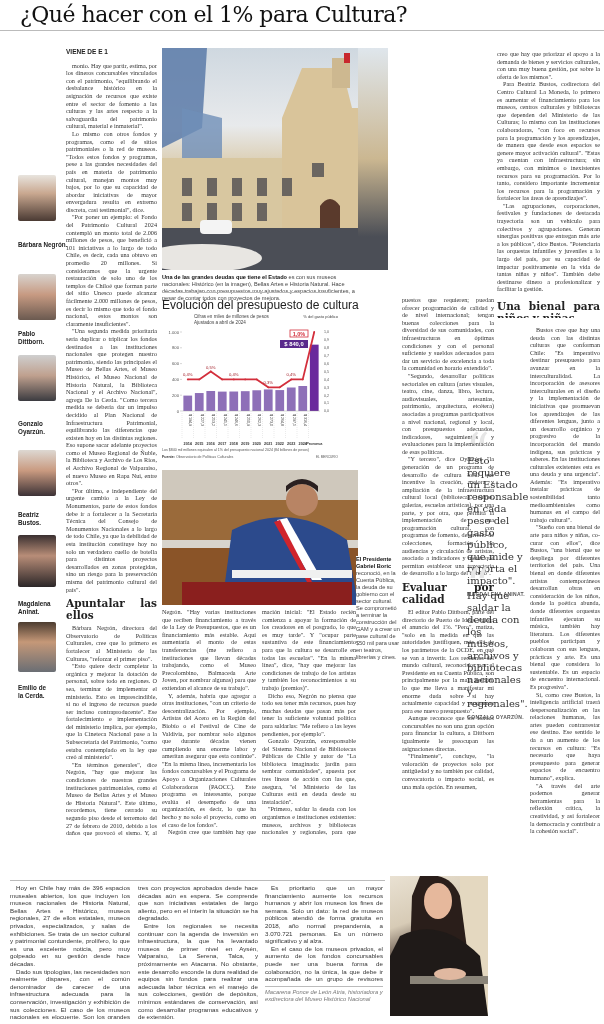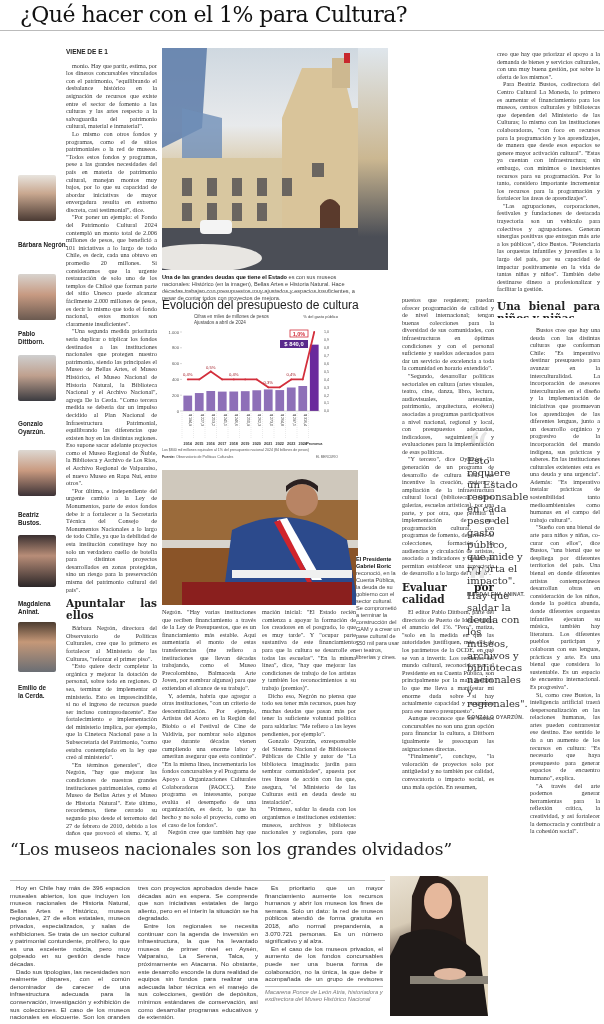--- a/index.html
+++ b/index.html
@@ -273,21 +273,20 @@
 <div class="col" style="left:530px;top:326px;width:70px;height:510px;">
   <p>Bustos cree que hay una deuda con las distintas culturas que conforman Chile: "Es imperativo destinar presupuesto para avanzar en la interculturalidad. La incorporación de asesores interculturales en el diseño y la implementación de iniciativas que promuevan los aprendizajes de las diferentes lenguas, junto a un desarrollo orgánico y progresivo de la incorporación del mundo indígena, sus prácticas y saberes. En las instituciones culturales existentes esta es una deuda y una urgencia". Además: "Es imperativo instalar prácticas de sostenibilidad tanto medioambientales como humanas en el campo del trabajo cultural".</p>
   <p>"Sueño con una bienal de arte para niños y niñas, co-curar con ellos", dice Bustos, "una bienal que se despliega por diferentes territorios del país. Una bienal en donde diferentes artistas contemporáneos desarrollan obras en consideración de los niños, donde la poética abunda, donde diferentes orquestas infantiles ejecutan su música, también hay literatura. Los diferentes pueblos participan y colaboran con sus lenguas, prácticas y arte. Es una bienal que considera lo sustentable. Es un espacio de encuentro internacional. Es progresiva".</p>
   <p>Si, como cree Bustos, la inteligencia artificial traerá despersonalización en las relaciones humanas, las artes pueden contrarrestar ese destino. Ese sentido le da a un aumento de los recursos en cultura: "Es necesario que haya presupuesto para generar espacios de encuentro humano", explica.</p>
   <p>"A través del arte podemos generar herramientas para la reflexión crítica, la creatividad, y así fortalecer la democracia y contribuir a la cohesión social".</p>
   <p>Los entrevistados coinciden en los beneficios que podría traer un alza de los recursos para el sector cultural. Si se hace bien, claro. "El aumento presupuestario debe hacerse con responsabilidad", advierte Magdalena Aninat.</p>
 
 </div>
 
 <div class="abs h2">
-  <div>“Los museos nacionales son los grandes olvidados”</div>
 </div>
 <div class="abs sep" style="left:10px;top:880px;width:375px;"></div>
 <div class="bcol" style="left:10px;top:884px;width:120px;height:135px;overflow:hidden;">
   <p>Hoy en Chile hay más de 396 espacios museales abiertos, los que incluyen los museos nacionales de Historia Natural, Bellas Artes e Histórico, museos regionales, 27 de ellos estatales, museos privados, especializados, y salas de exhibiciones. Se trata de un sector cultural y patrimonial contundente, prolífero, lo que es una excelente noticia, pero muy golpeado en su gestión desde hace décadas.</p>
   <p>Dado sus tipologías, las necesidades son realmente dispares, con el común denominador de carecer de una infraestructura adecuada para la conservación, investigación y exhibición de sus colecciones. El caso de los museos nacionales es elocuente. Son los grandes olvidados, los</p>
 </div>
 <div class="bcol" style="left:138px;top:884px;width:120px;height:135px;overflow:hidden;">
   <p style="text-indent:0">tres con proyectos aprobados desde hace décadas aún es espera. Se comprende que son iniciativas estatales de largo aliento, pero en el interín la situación se ha degradado.</p>
   <p>Entre los regionales se necesita continuar con la agenda de inversión en infraestructura, la que ha levantado museos de primer nivel en Aysén, Valparaíso, La Serena, Talca, y próximamente en Atacama. No obstante, este desarrollo esconde la dura realidad de equipos sin fondos para realizar una adecuada labor técnica en el manejo de sus colecciones, gestión de depósitos, mínimos estándares de conservación, así como desarrollar programas educativos y de extensión.</p>
 </div>

